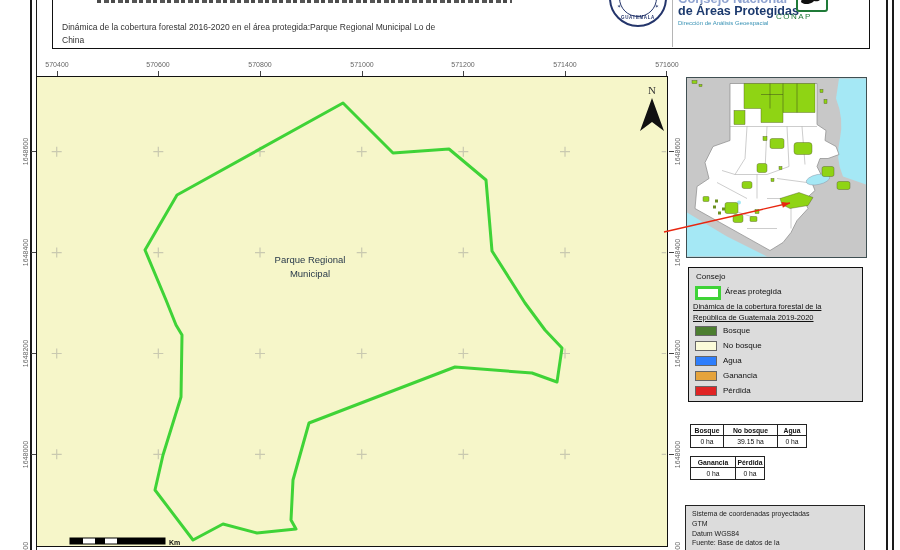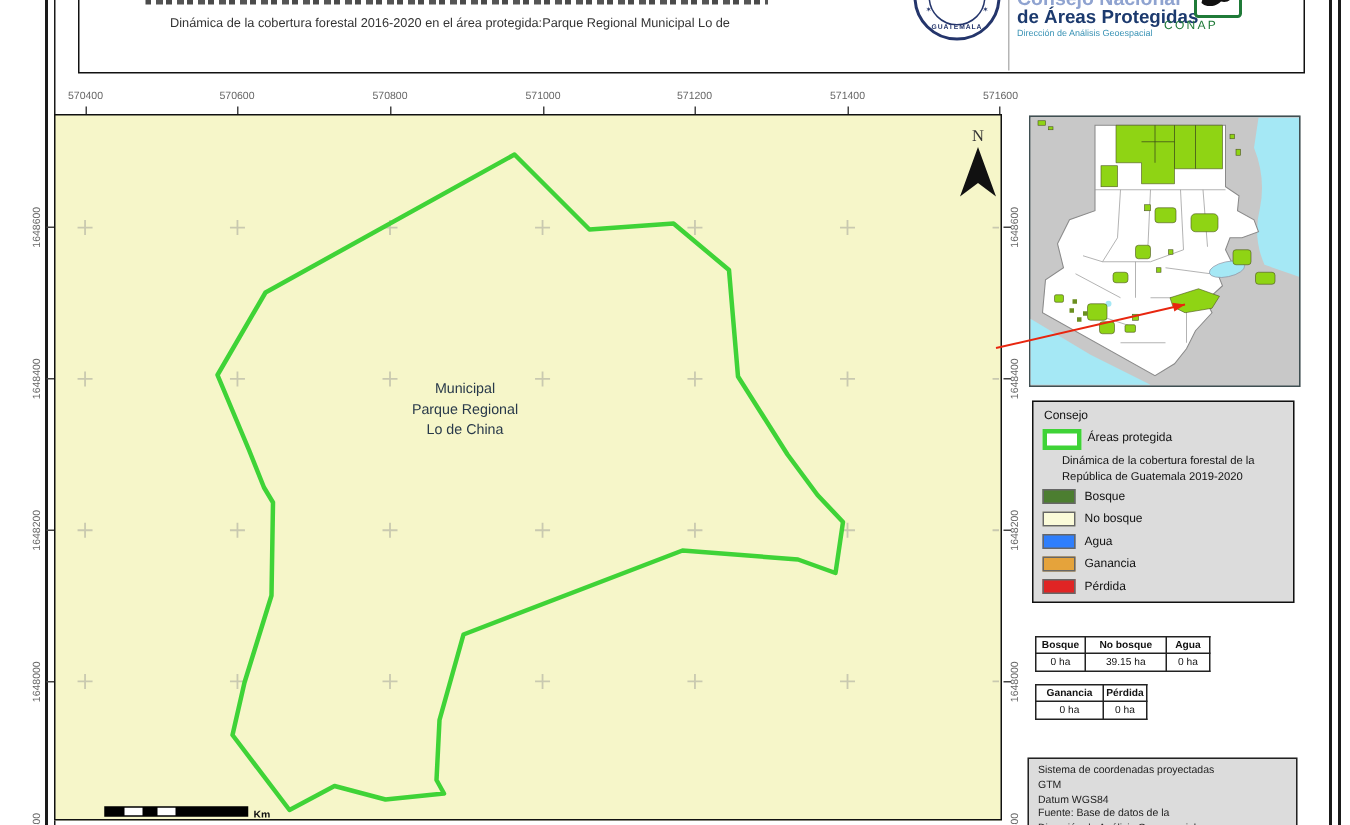--- a/index.html
+++ b/index.html
@@ -2,21 +2,21 @@
 <html><head>
 <meta charset="utf-8">
 <style>
   html,body{margin:0;padding:0;background:#fff;}
   .page{position:relative;width:900px;height:550px;background:#fff;overflow:hidden;
         font-family:"Liberation Sans",sans-serif;}
   .vline{position:absolute;top:0;bottom:0;width:1.5px;background:#1a1a1a;}
   
   .header-box{position:absolute;left:52px;top:-15px;width:816px;height:62px;
               border:1.8px solid #111;background:#fff;}
-  .title-block{position:absolute;left:62px;top:9px;width:476px;text-align:center;
+  .title-block{position:absolute;left:62px;top:21px;width:476px;
                font-size:8.5px;line-height:13px;color:#333;}
   .clipped-strip{position:absolute;left:97px;top:0;width:415px;height:3px;
      background:repeating-linear-gradient(90deg,#4a4a4a 0 4px,transparent 4px 7px,#555 7px 12px,transparent 12px 14px);}
   .seal{position:absolute;left:609px;top:-31px;width:58px;height:58px;border-radius:50%;
         background:#fff;border:2px solid #24356b;box-sizing:border-box;}
   .seal-inner{position:absolute;left:8px;top:8px;width:38px;height:38px;border-radius:50%;
         border:1.4px solid #24356b;box-sizing:border-box;}
   .seal-text{position:absolute;left:0;right:0;bottom:5px;text-align:center;font-size:4.5px;
         letter-spacing:.6px;color:#24356b;font-weight:bold;}
   .seal-star{position:absolute;font-size:5px;color:#24356b;}
@@ -40,21 +40,21 @@
         transform:rotate(-90deg);}
   
   .inset-box{position:absolute;left:686px;top:77px;width:179px;height:179px;
         border:1.8px solid #3f4f52;box-sizing:content-box;background:#c8c8c8;}
   .legend-box{position:absolute;left:688px;top:267px;width:175px;height:135px;background:#dcdcdc;
         border:1.3px solid #111;box-sizing:border-box;font-size:8px;color:#111;}
   .legend-title{position:absolute;left:7px;top:4px;font-size:8px;}
   .legend-area-swatch{position:absolute;left:6px;top:18px;width:20px;height:8px;background:#fff;
         border:3px solid #3fd337;}
   .legend-area-label{position:absolute;left:36px;top:19px;}
-  .legend-sub{position:absolute;left:19px;font-size:7.5px;line-height:11px;}
+  .legend-sub{position:absolute;left:4px;font-size:7.5px;line-height:11px;text-decoration:underline;}
   .lg-swatch{position:absolute;left:6px;width:22px;height:10px;border:.8px solid #666;box-sizing:border-box;}
   .lg-label{position:absolute;left:34px;font-size:8px;}
   
   table.stats{position:absolute;border-collapse:collapse;background:#fff;font-size:6.8px;color:#111;}
   table.stats td,table.stats th{border:1px solid #222;text-align:center;padding:0;}
   table.stats th{font-weight:bold;height:10px;}
   table.stats td{height:11px;}
   
   .crs-box{position:absolute;left:685px;top:505px;width:180px;height:60px;background:#dcdcdc;
         border:1.3px solid #222;box-sizing:border-box;padding:3px 6px;font-size:7px;
@@ -68,20 +68,21 @@
 
   <div class="vline" style="left:30px;"></div>
   <div class="vline" style="left:35.5px;"></div>
   <div class="vline" style="left:886px;"></div>
   <div class="vline" style="left:892px;"></div>
 
   <div class="header-box"></div>
   <div class="clipped-strip"></div>
   <div class="title-block">
     <div>Dinámica de la cobertura forestal 2016-2020 en el área protegida:Parque Regional Municipal Lo de</div>
+    <div>China</div>
   </div>
 
   <div class="seal">
     <div class="seal-inner"></div>
 
     <span class="seal-star" style="left:6px;top:32px;">✶</span>
     <span class="seal-star" style="right:6px;top:32px;">✶</span>
     <div class="seal-text">GUATEMALA</div>
   </div>
   <div class="hdr-divider"></div>
@@ -105,23 +106,22 @@
 
       <g>
         <rect x="33" y="461" width="95" height="6" fill="#fff" stroke="#000" stroke-width="1"></rect>
         <rect x="33" y="461" width="13" height="6" fill="#000"></rect>
         <rect x="58" y="461" width="10" height="6" fill="#000"></rect>
         <rect x="80" y="461" width="48" height="6" fill="#000"></rect>
       </g>
       <text x="132" y="468" font-size="7" font-weight="bold" fill="#111">Km</text>
     </svg>
     <div class="place-label">
+      <div>Parque Regional</div>
       <div>Municipal</div>
-      <div>Parque Regional</div>
-      <div>Lo de China</div>
     </div>
   </div>
 
   <div class="xlab" style="left:32px;">570400</div>
   <div class="xlab" style="left:133px;">570600</div>
   <div class="xlab" style="left:235px;">570800</div>
   <div class="xlab" style="left:337px;">571000</div>
   <div class="xlab" style="left:438px;">571200</div>
   <div class="xlab" style="left:540px;">571400</div>
   <div class="xlab" style="left:642px;">571600</div>

